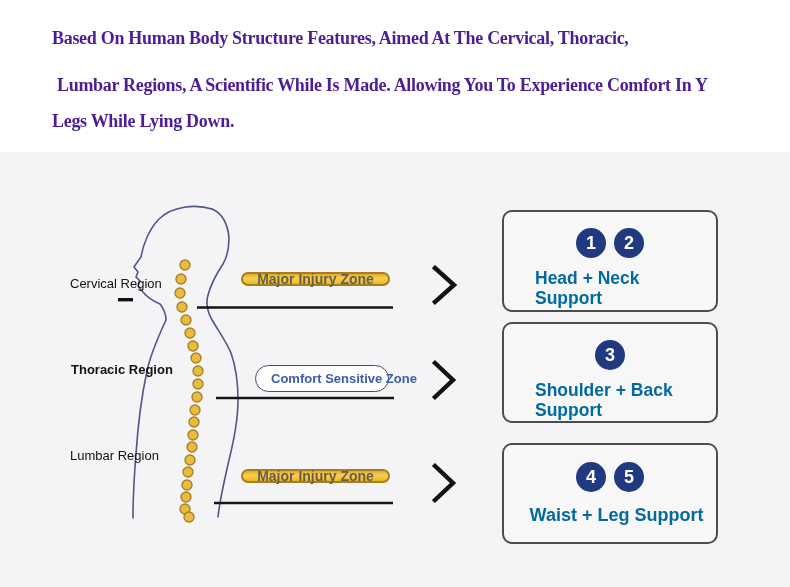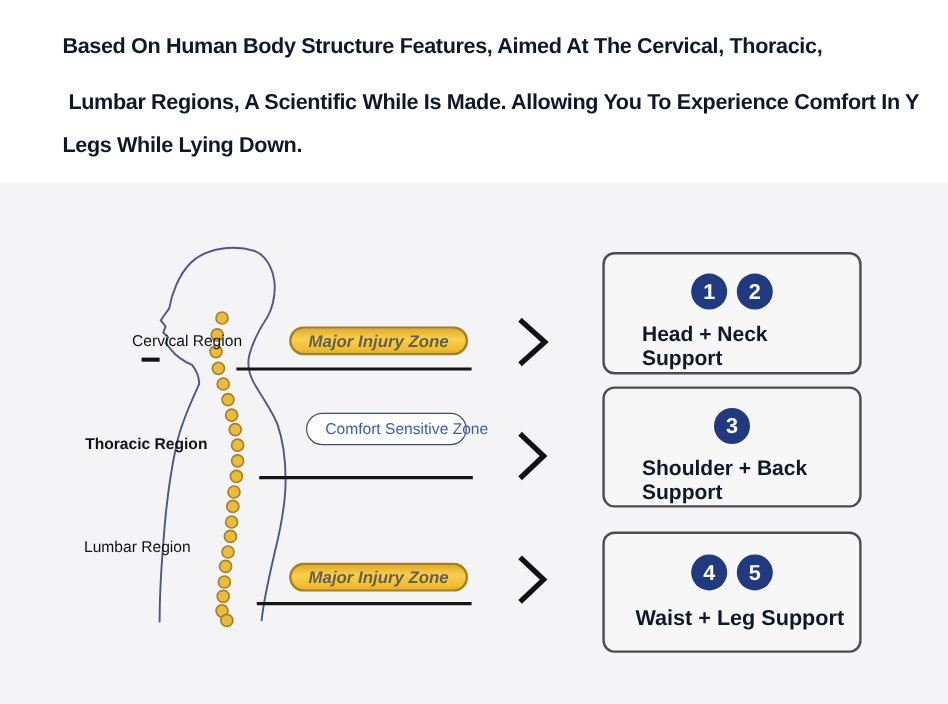--- a/index.html
+++ b/index.html
@@ -5,60 +5,60 @@
   html,body { margin:0; padding:0; background:#ffffff; }
   .stage {
     position:relative; width:790px; height:587px; overflow:hidden;
     background:#ffffff;
     font-family:"Liberation Sans","DejaVu Sans",sans-serif;
   }
 
   
   .intro-line {
     position:absolute; left:52px; width:738px;
-    font-size:18px; font-weight:700; color:#0f172a;
-    letter-spacing:-0.3px; white-space:nowrap; overflow:hidden;
+    font-size:18px; font-weight:700; color:#4c1d95;
+    letter-spacing:-0.3px; white-space:nowrap; overflow:hidden;font-family:Liberation Serif, serif;
   }
   .intro-line.l1 { top:28px; }
   .intro-line.l2 { top:75px; left:57px; width:733px; }
   .intro-line.l3 { top:111px; }
 
   
   .diagram-bg {
     position:absolute; left:0; top:152px; width:790px; height:435px;
     background:#f4f4f6;
   }
   svg.overlay { position:absolute; left:0; top:0; width:790px; height:587px; }
 
   .region-label {
     position:absolute; font-size:13px; font-weight:500; color:#121212;
     white-space:nowrap;
   }
-  .region-label.cervical { left:70px; top:276px;margin-left:40px; }
+  .region-label.cervical { left:70px; top:276px; }
   .region-label.thoracic { left:71px; top:362px;font-weight:bold; }
   .region-label.lumbar   { left:70px; top:448px; }
 
   
   .pill {
     position:absolute; box-sizing:border-box;
     display:flex; align-items:center; justify-content:center;
     white-space:nowrap;
   }
   .pill.major {
-    width:149px; height:24px; border-radius:15px;
+    width:149px; height:14px; border-radius:15px;
     background:linear-gradient(180deg,#e2ab2e 0%,#f8cf4d 42%,#f3c136 78%,#e8b22c 100%);
     border:2px solid #a6801f;
-    font-size:14px; font-weight:700; color:#665f4d;font-style:italic;
+    font-size:14px; font-weight:700; color:#665f4d;
   }
   .pill.major.p1 { left:241px; top:272px; }
   .pill.major.p3 { left:241px; top:469px; }
   .pill.comfort {
-    left:255px; top:344px; width:134px; height:27px; border-radius:13.5px;
+    left:255px; top:365px; width:134px; height:27px; border-radius:13.5px;
     background:#fdfdfe; border:1.6px solid #474d63;
-    font-size:13px; font-weight:400; color:#3a5fa8;
+    font-size:13px; font-weight:700; color:#3a5fa8;
     justify-content:flex-start; padding-left:15px; overflow:visible;
   }
 
   
   .card {
     position:absolute; left:502px; width:216px; box-sizing:border-box;
     background:#f7f7f8; border:2px solid #4c4c4c; border-radius:10px;
   }
   .card.c1 { top:210px; height:102px; }
   .card.c2 { top:322px; height:101px; }
@@ -66,21 +66,21 @@
   .nums { display:flex; justify-content:center; gap:8px; margin-top:16px; }
   .c3 .nums { margin-top:17px; }
   .num {
     width:30px; height:30px; border-radius:50%;
     background:#21397e; color:#ffffff;
     font-size:18px; font-weight:700;
     display:flex; align-items:center; justify-content:center;
   }
   .card-label {
     margin-top:11px; padding-left:31px;
-    font-size:17.5px; font-weight:700; color:#0f172a; line-height:1.14;
+    font-size:17.5px; font-weight:700; color:#0369a1; line-height:1.14;
   }
   .card.c3 .card-label { padding-left:13px; text-align:center; font-size:18px; margin-top:13px; }
 </style>
 </head>
 <body>
 
 <div class="stage">
 
   <div class="intro-line l1">Based On Human Body Structure Features, Aimed At The Cervical, Thoracic,</div>
   <div class="intro-line l2"> Lumbar Regions, A Scientific While Is Made. Allowing You To Experience Comfort In Y</div>

